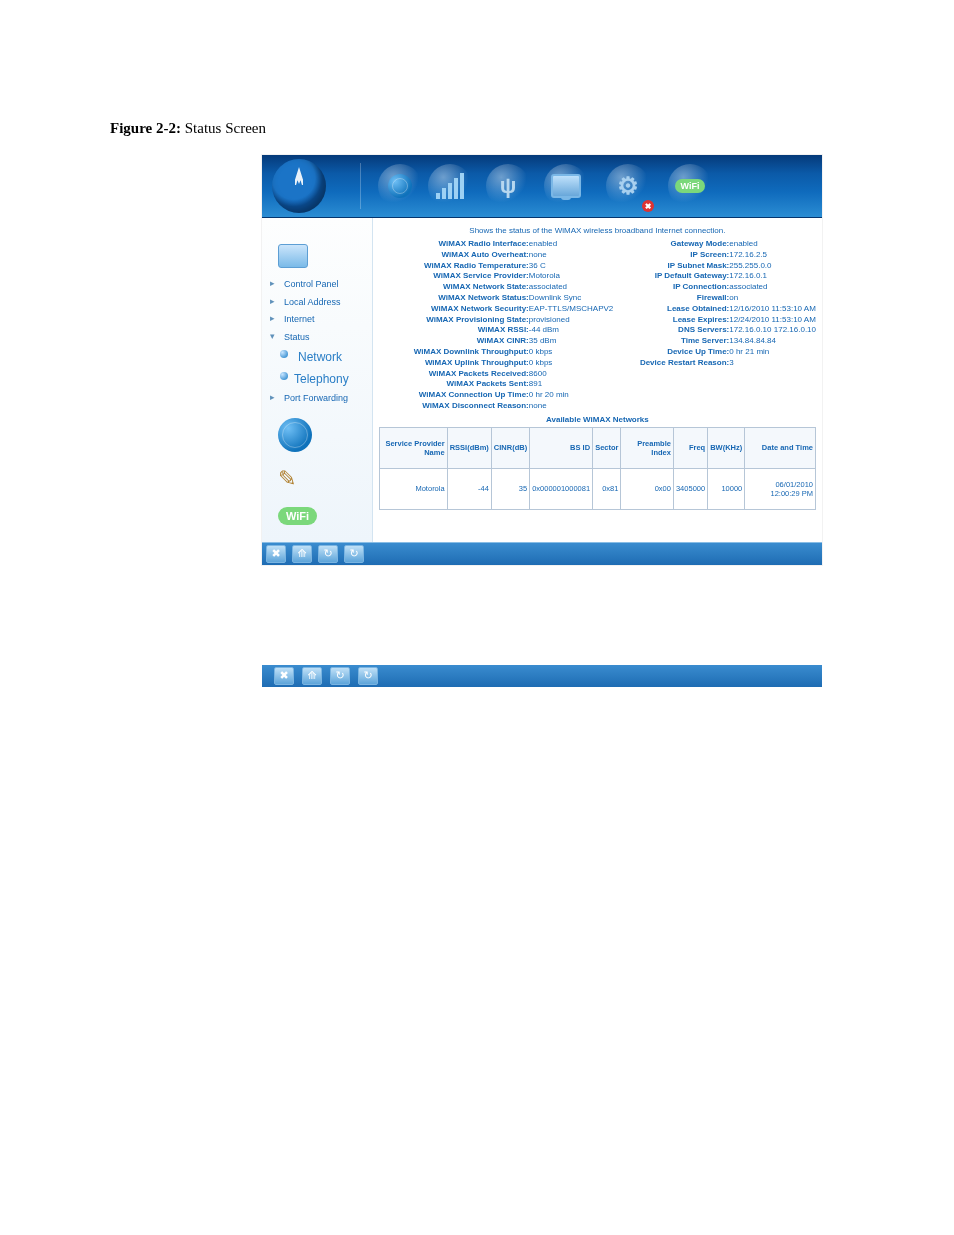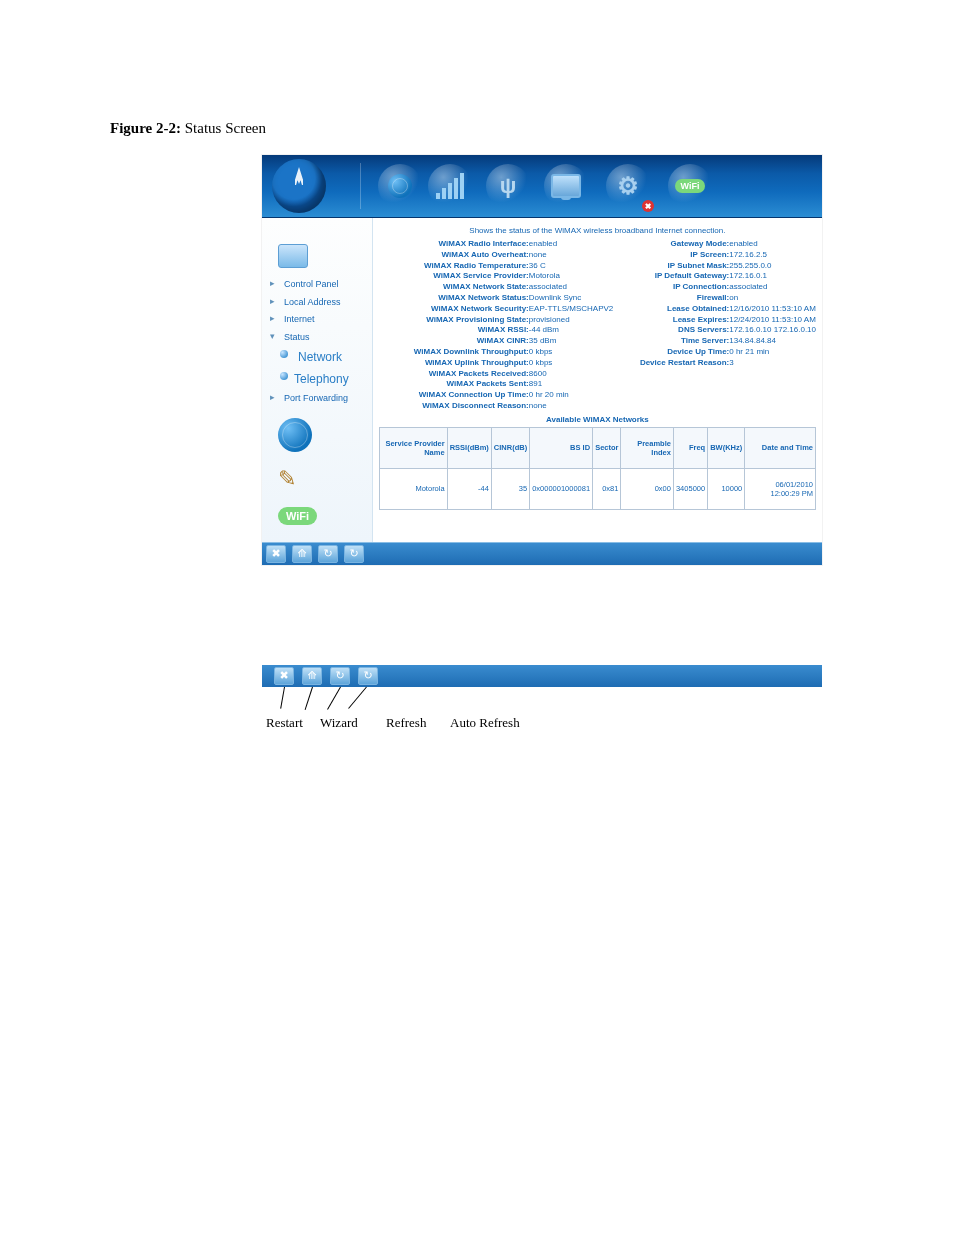--- a/index.html
+++ b/index.html
@@ -515,26 +515,16 @@
 
 
   <div class="scr2-wrap">
     <div class="scr2">
       <div class="scr2-bar">
         <div class="ft-btn">✖</div>
         <div class="ft-btn">⟰</div>
         <div class="ft-btn">↻</div>
         <div class="ft-btn">↻</div>
       </div>
-      <div class="callouts">
-        <div class="line l1"></div>
-        <div class="line l2"></div>
-        <div class="line l3"></div>
-        <div class="line l4"></div>
-        <div class="lbl" style="left:4px;">Restart</div>
-        <div class="lbl" style="left:58px;">Wizard</div>
-        <div class="lbl" style="left:124px;">Refresh</div>
-        <div class="lbl" style="left:188px;">Auto Refresh</div>
-      </div>
     </div>
   </div>
 
 </div>
 
 </body></html>

